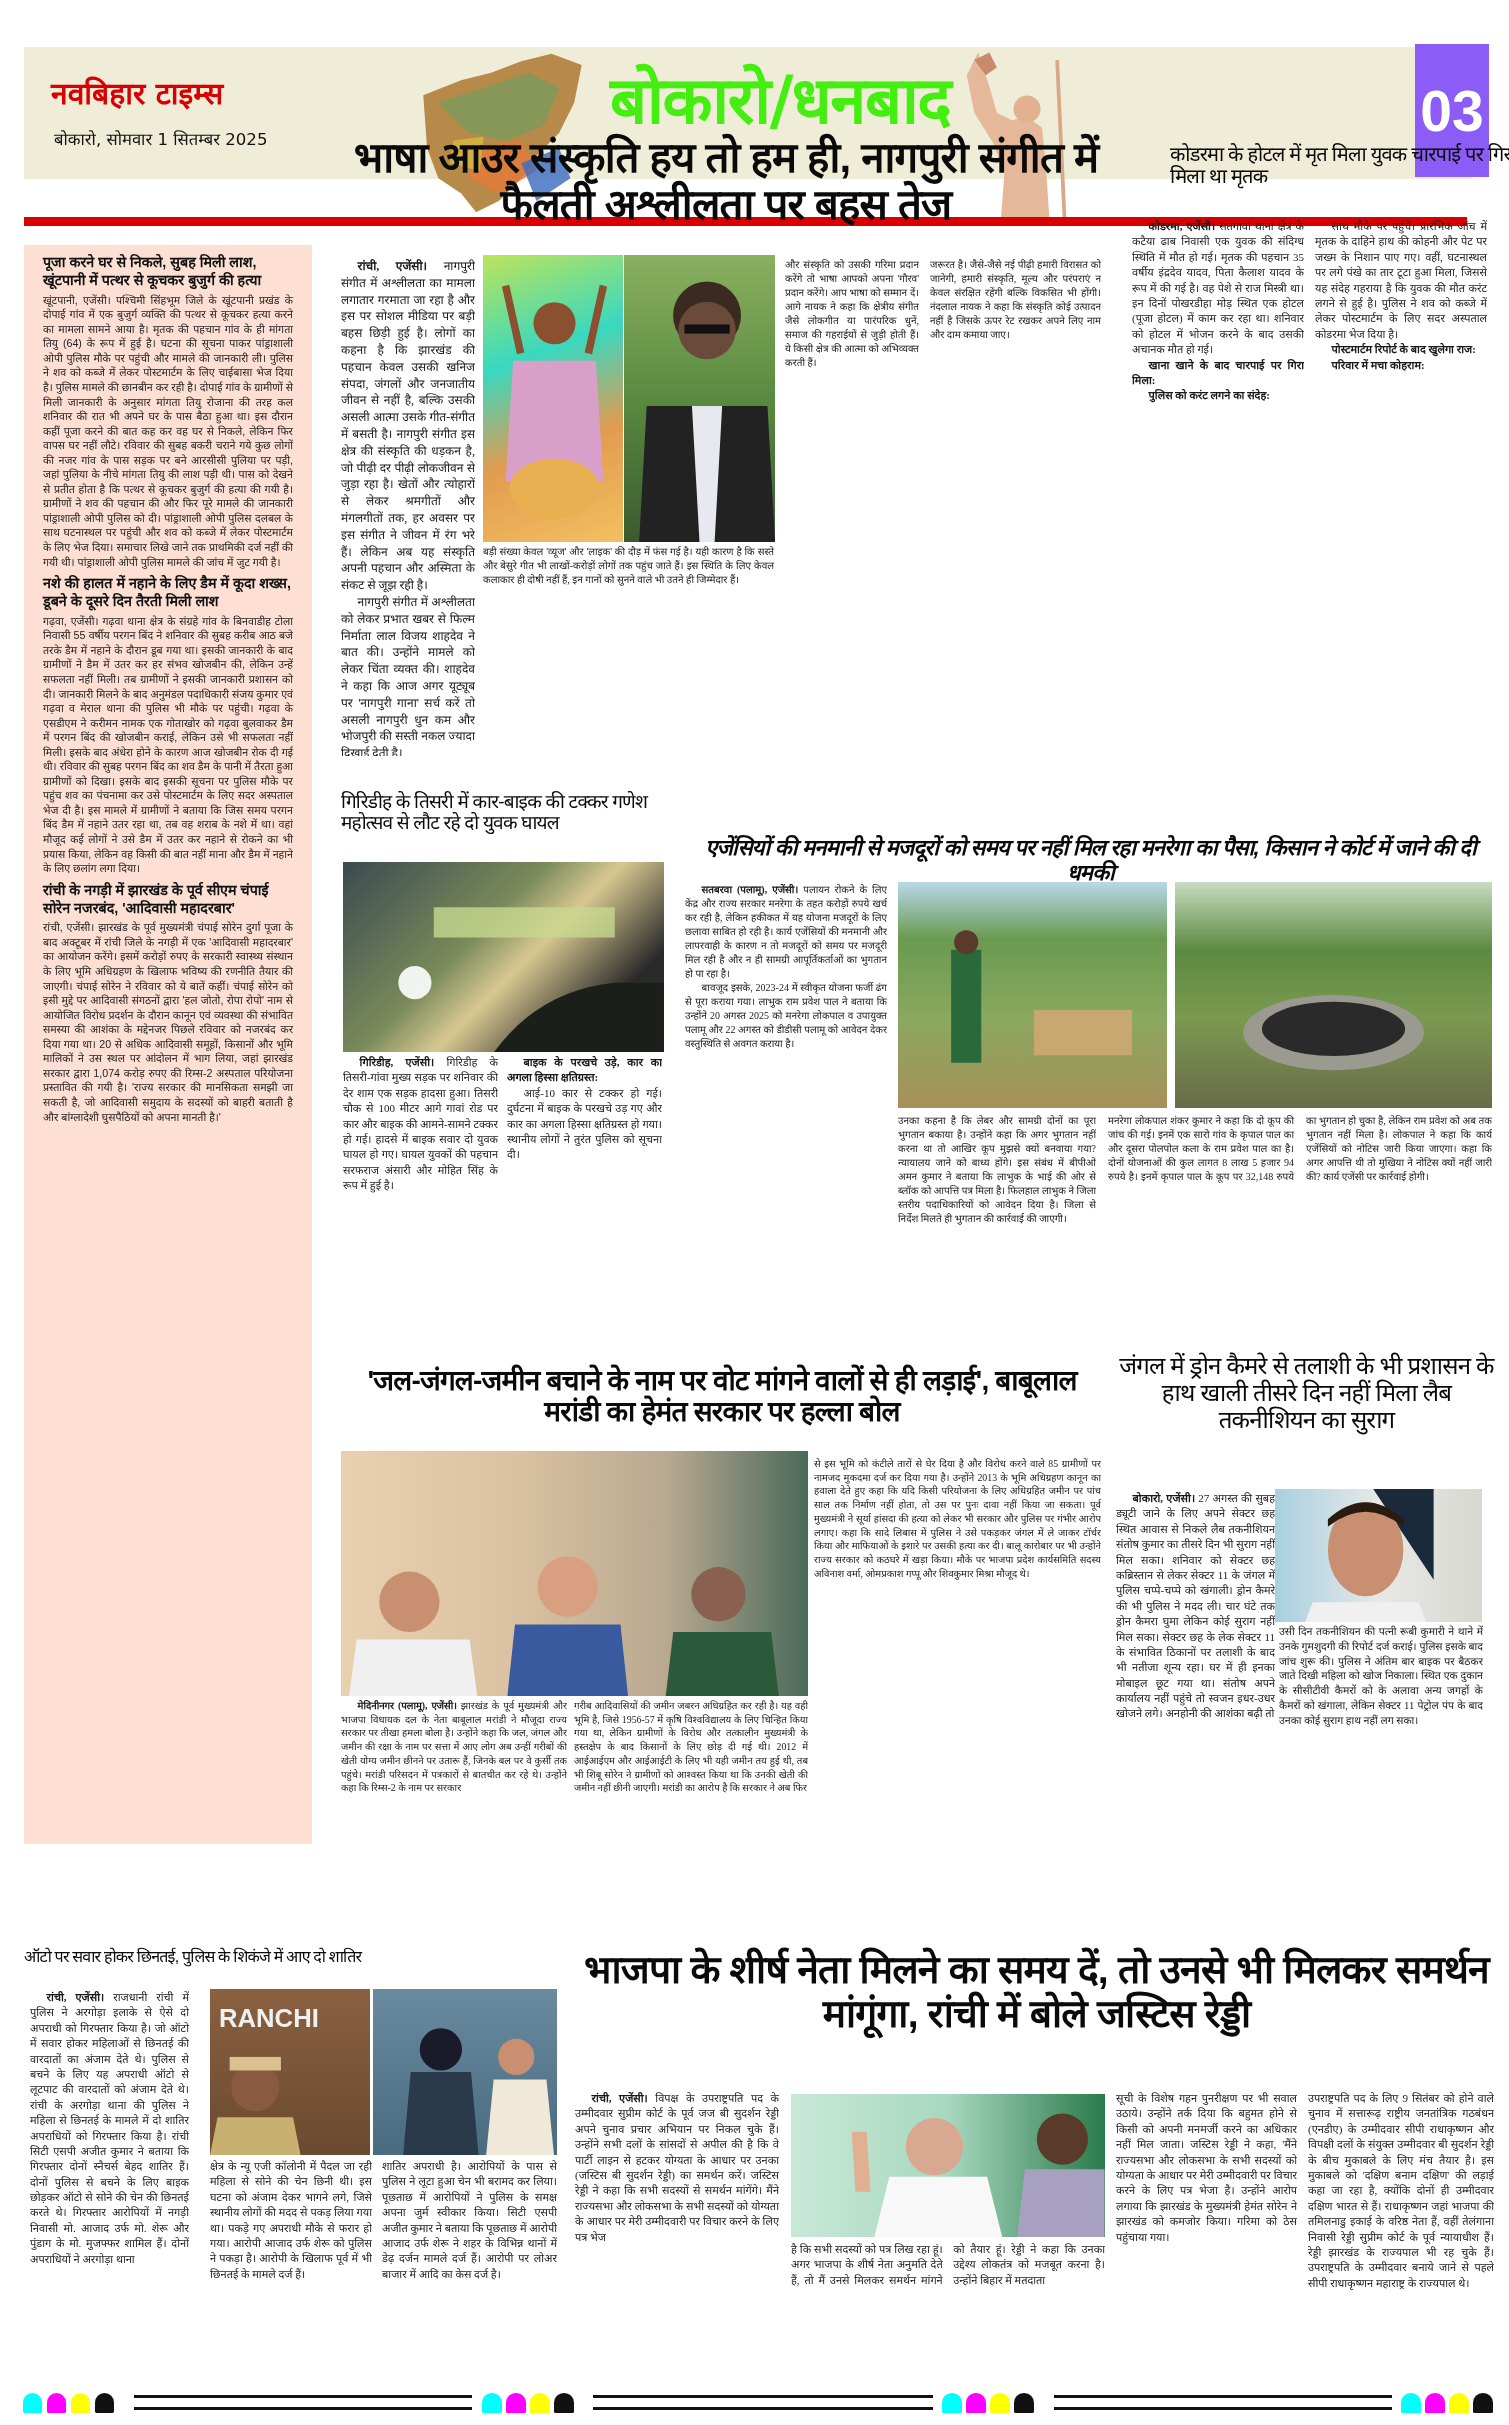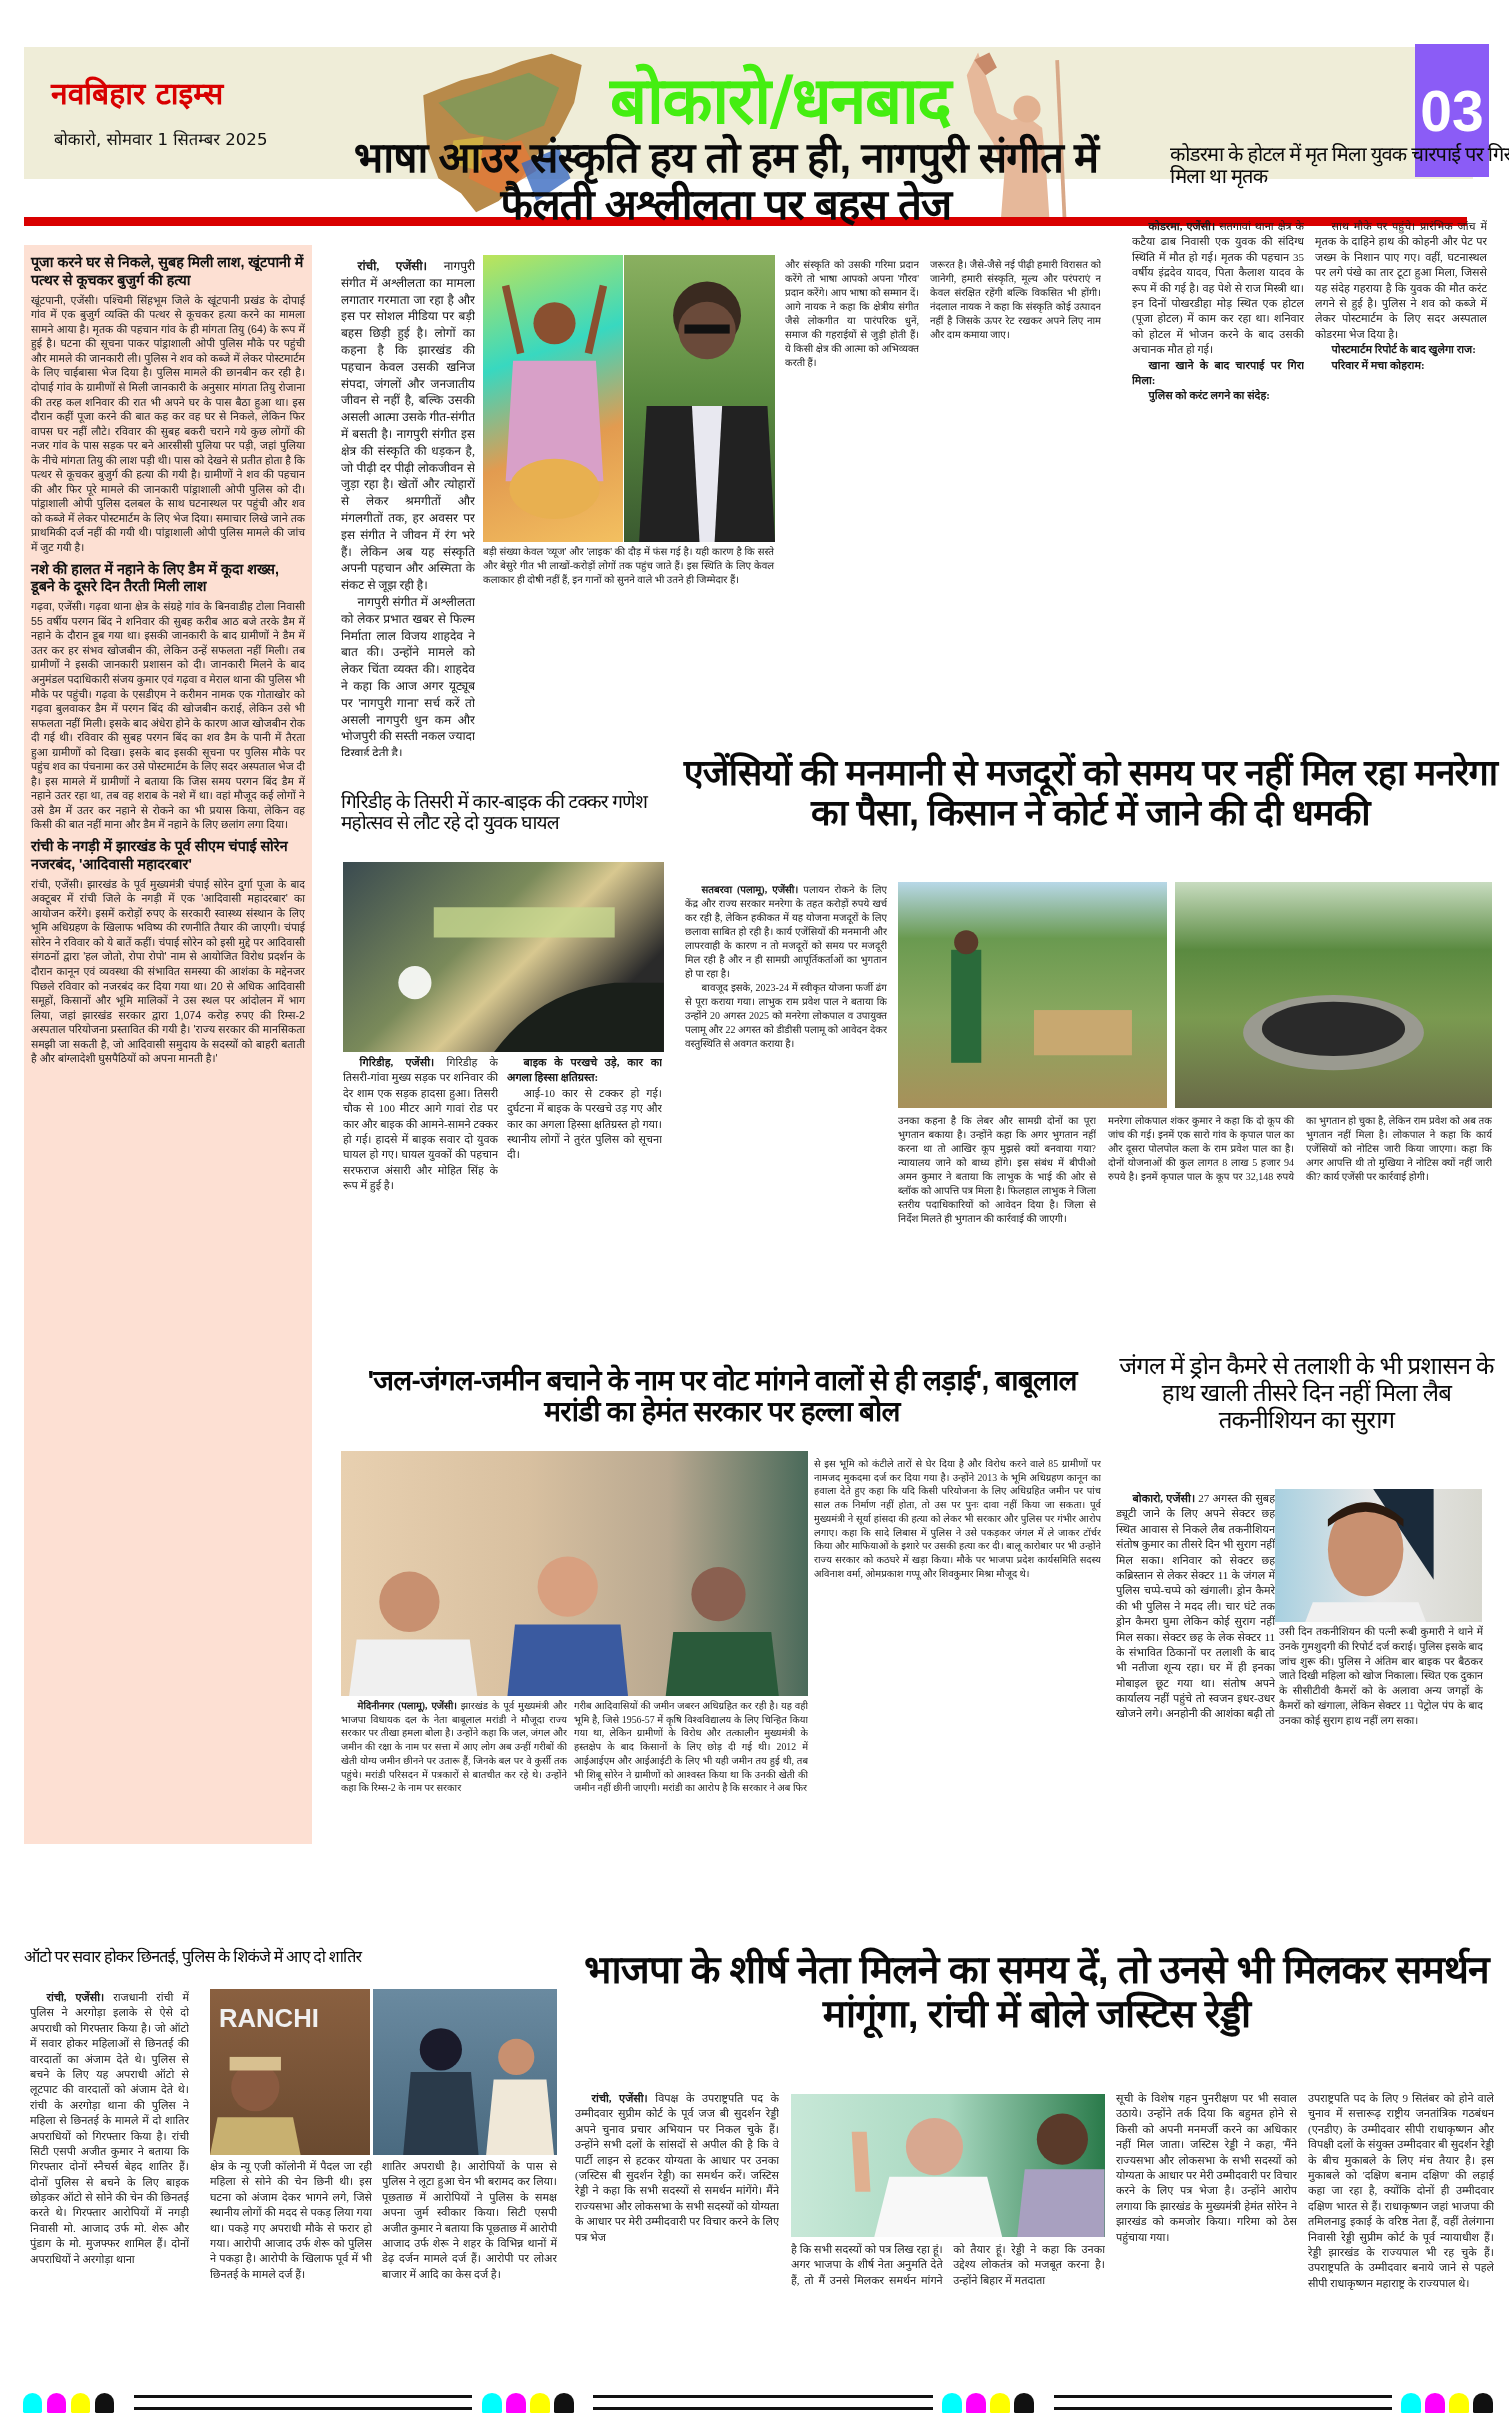--- a/index.html
+++ b/index.html
@@ -6,21 +6,21 @@
   body { width: 1510px; height: 2426px; background: #fff; font-family: "DejaVu Sans", sans-serif; color: #111; position: relative; overflow: hidden; }
   .masthead { position: absolute; left: 24px; top: 47px; width: 1449px; height: 132px; background: #efedd8; }
   .red-rule { position: absolute; left: 24px; top: 217px; width: 1443px; height: 9px; background: #d90000; }
   .paper-name { position: absolute; left: 51px; top: 72px; font-family: "DejaVu Sans", sans-serif; font-weight: bold; font-size: 30px; color: #d80000; }
   .dateline { position: absolute; left: 54px; top: 127px; font-family: "DejaVu Sans", sans-serif; font-size: 16.6px; color: #111; }
   .map-art { position: absolute; left: 408px; top: 50px; width: 189px; height: 166px; }
   .city-title { position: absolute; left: 610px; top: 54px; font-family: "DejaVu Sans", sans-serif; font-weight: bold; font-size: 65px; color: #44ee11; letter-spacing: -1.5px; }
   .statue-art { position: absolute; left: 944px; top: 45px; width: 151px; height: 177px; }
   .page-num { position: absolute; left: 1415px; top: 44px; width: 74px; height: 133px; background: #8b5cf6; color: #fff; font-family: "Liberation Sans", sans-serif; font-weight: bold; font-size: 57px; display: flex; align-items: center; justify-content: center; }
 
-  .sidebar { position: absolute; left: 24px; width: 288px; background: #fde0d3; padding: 9px 7px; }
+  .sidebar { position: absolute; left: 24px; width: 288px; background: #fde0d3; padding: 9px 19px; }
   .sb-h { font-family: "Liberation Sans", sans-serif; font-weight: bold; font-size: 14.3px; line-height: 1.25; color: #111; margin-bottom: 3px; }
   .sb-p { font-family: "Liberation Sans", sans-serif; font-size: 10.7px; line-height: 1.36; color: #222; text-align: justify; margin-bottom: 6px; }
 
   .headline { position: absolute; font-family: "Liberation Sans", sans-serif; font-weight: bold; color: #0a0a0a; line-height: 1.12; letter-spacing: -0.8px; }
   .col { position: absolute; font-family: "Liberation Serif", serif; font-size: 11px; line-height: 1.4; color: #1a1a1a; text-align: justify; }
   .col p { text-indent: 16.6px; }
   .col b { font-weight: bold; }
   .photo { position: absolute; overflow: hidden; }
   .caption { font-family: "Liberation Serif", serif; font-size: 10.6px; line-height: 1.4; }
 
@@ -122,21 +122,21 @@
   <div class="col" style="left:343px; top:1055px; width:155px; height:151px; overflow:hidden;">
     <p><b>गिरिडीह, एजेंसी।</b> <span>गिरिडीह के तिसरी-गांवा मुख्य सड़क पर शनिवार की देर शाम एक सड़क हादसा हुआ। तिसरी चौक से 100 मीटर आगे गावां रोड पर कार और बाइक की आमने-सामने टक्कर हो गई। हादसे में बाइक सवार दो युवक घायल हो गए। घायल युवकों की पहचान सरफराज अंसारी और मोहित सिंह के रूप में हुई है।</span></p>
   </div>
   <div class="col" style="left:507px; top:1055px; width:155px; height:151px; overflow:hidden;">
     <p><b>बाइक के परखचे उड़े, कार का अगला हिस्सा क्षतिग्रस्त:</b></p>
     <p>आई-10 कार से टक्कर हो गई। दुर्घटना में बाइक के परखचे उड़ गए और कार का अगला हिस्सा क्षतिग्रस्त हो गया। स्थानीय लोगों ने तुरंत पुलिस को सूचना दी।</p>
   </div>
 </article>
 
 <article>
-  <h2 class="headline" style="left:683px; top:753px; width:815px; font-size:36px; text-align:center;">एजेंसियों की मनमानी से मजदूरों को समय पर नहीं मिल रहा मनरेगा का पैसा, किसान ने कोर्ट में जाने की दी धमकी</h2>
+  <h2 class="headline" style="left:683px; top:836px; width:815px; font-size:22px; text-align:center;font-style:italic;">एजेंसियों की मनमानी से मजदूरों को समय पर नहीं मिल रहा मनरेगा का पैसा, किसान ने कोर्ट में जाने की दी धमकी</h2>
   <div class="col" style="left:685px; top:883px; width:202px; height:317px; font-size:10px; overflow:hidden;">
     <p><b>सतबरवा (पलामू), एजेंसी।</b> <span>पलायन रोकने के लिए केंद्र और राज्य सरकार मनरेगा के तहत करोड़ों रुपये खर्च कर रही है, लेकिन हकीकत में यह योजना मजदूरों के लिए छलावा साबित हो रही है। कार्य एजेंसियों की मनमानी और लापरवाही के कारण न तो मजदूरों को समय पर मजदूरी मिल रही है और न ही सामग्री आपूर्तिकर्ताओं का भुगतान हो पा रहा है।</span></p>
     <p>बावजूद इसके, 2023-24 में स्वीकृत योजना फर्जी ढंग से पूरा कराया गया। लाभुक राम प्रवेश पाल ने बताया कि उन्होंने 20 अगस्त 2025 को मनरेगा लोकपाल व उपायुक्त पलामू और 22 अगस्त को डीडीसी पलामू को आवेदन देकर वस्तुस्थिति से अवगत कराया है।</p>
   </div>
   <div class="photo" style="left:898px; top:882px; width:269px; height:226px; background:linear-gradient(180deg,#b8d8e8 0%,#6a9a50 25%,#8aa860 60%,#a8905a 100%);">
     <svg width="269" height="226" viewBox="0 0 356 300">
       <rect x="70" y="90" width="40" height="150" fill="#2a6a3a"></rect>
       <circle cx="90" cy="80" r="16" fill="#5a3a2a"></circle>
       <rect x="180" y="170" width="130" height="60" fill="#c8a870"></rect>
     </svg>

